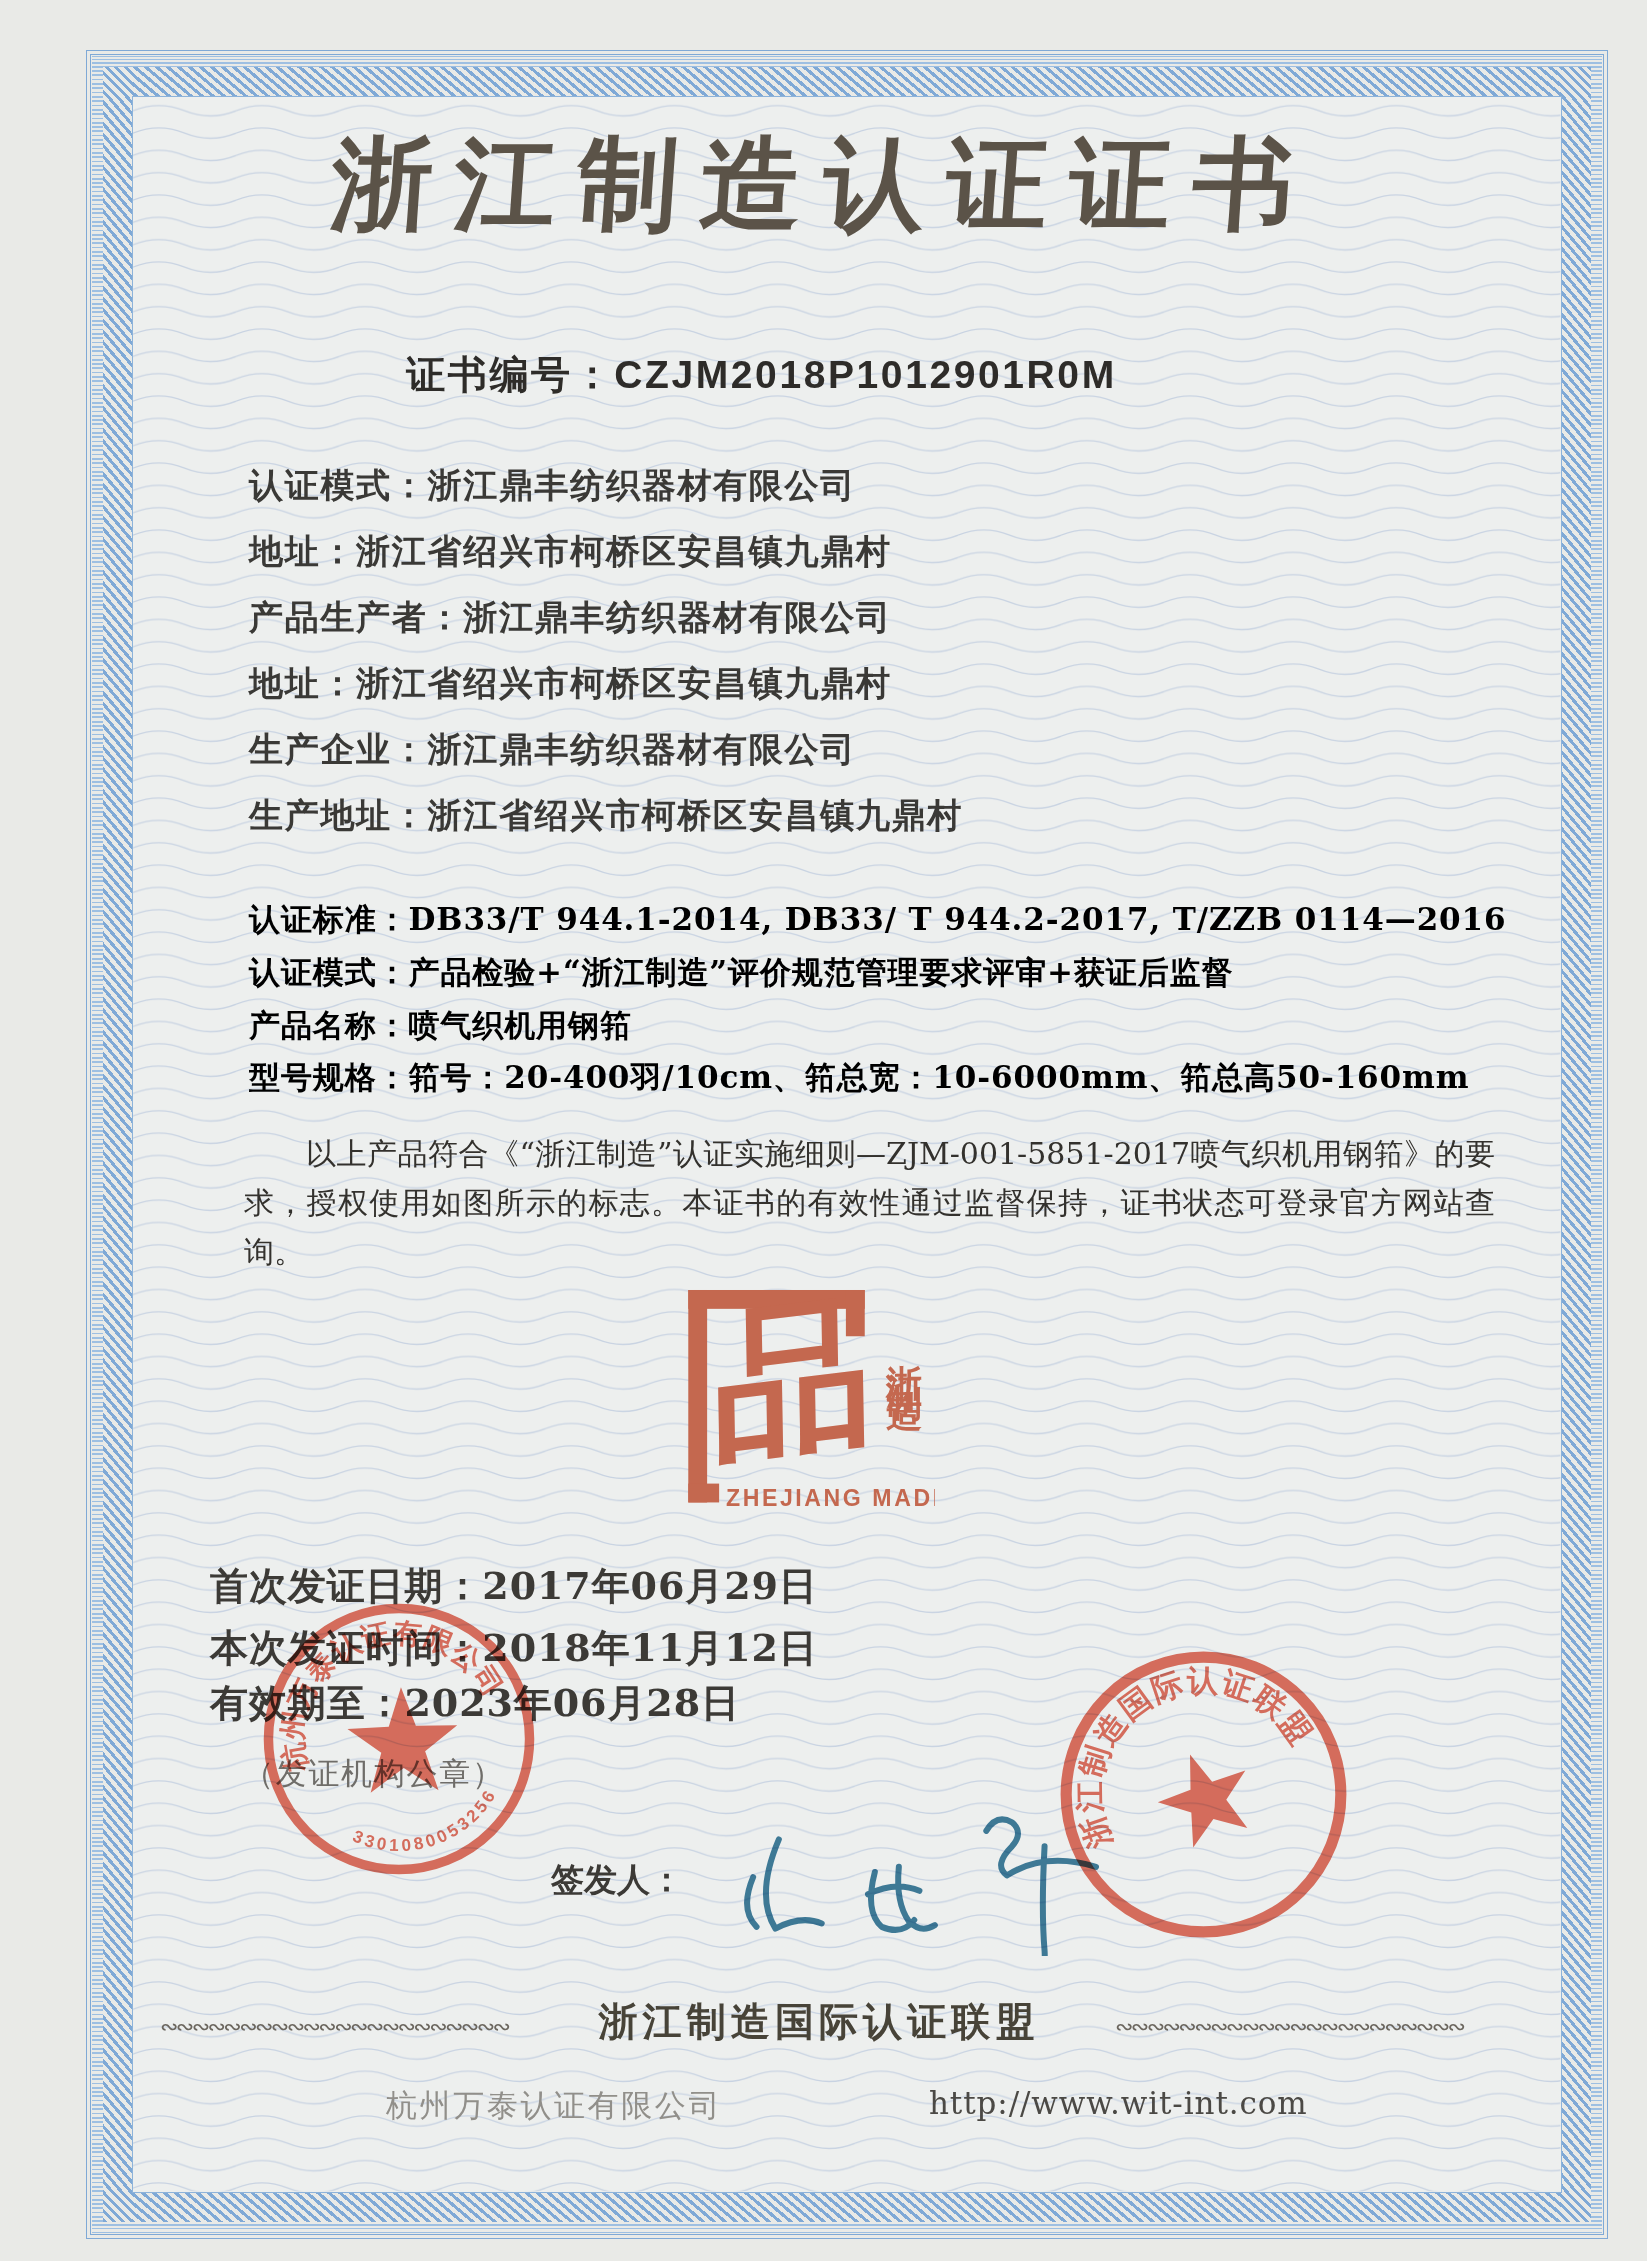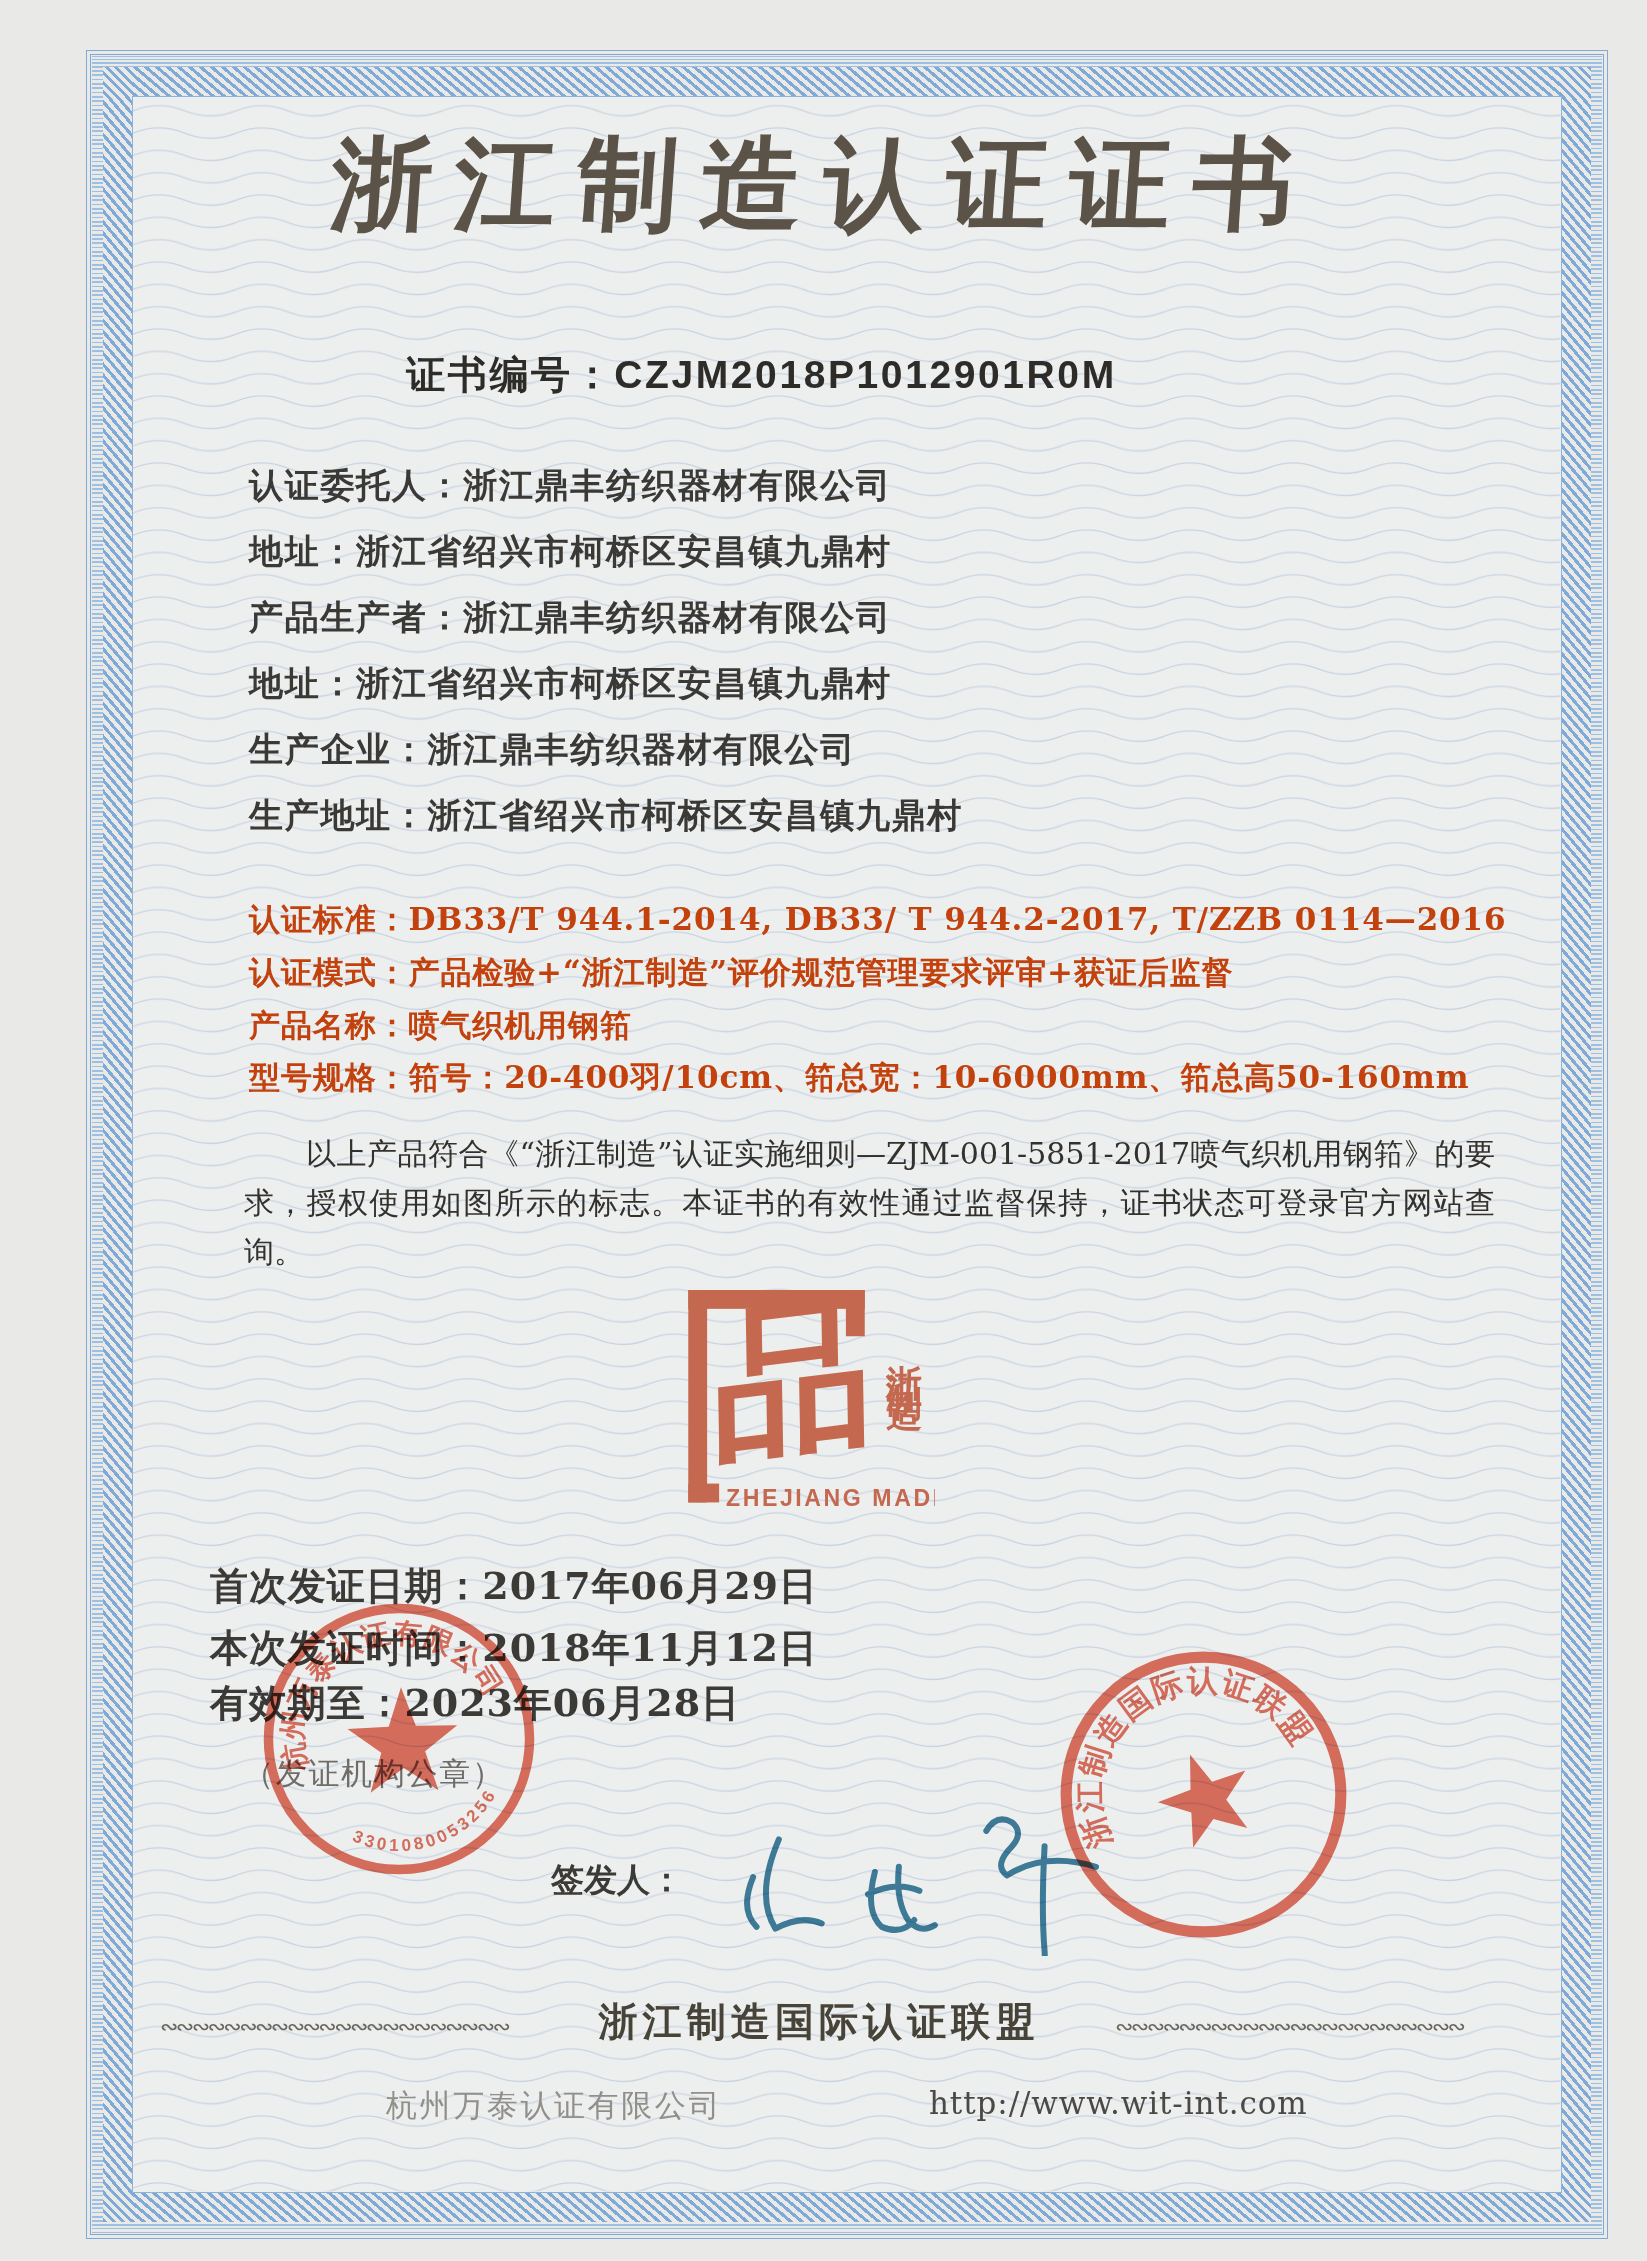--- a/index.html
+++ b/index.html
@@ -19,21 +19,21 @@
           background:#edefee;position:relative;overflow:hidden;}
   .waves{position:absolute;inset:0;width:100%;height:100%;}
   
   .abs{position:absolute;}
   .title{left:0;width:1647px;top:118px;text-align:center;
          font-family:"DejaVu Serif","Liberation Serif",serif;font-weight:bold;
          font-size:101px;letter-spacing:22px;color:#5b5348;transform:skewX(-4deg);}
   .certno{left:0;width:1523px;top:348px;text-align:center;font-weight:bold;
           font-size:39px;letter-spacing:2.6px;color:#2e2c29;}
   .infoline{left:249px;font-size:34px;font-weight:bold;letter-spacing:1.7px;color:#3a3936;}
-  .specline{left:249px;font-size:31px;font-weight:600;letter-spacing:0.9px;color:#c2410c;
+  .specline{left:249px;font-size:31px;font-weight:600;letter-spacing:0.9px;color:#000000;
             font-family:"DejaVu Serif","Liberation Serif",serif;}
   .para{left:244px;top:1129px;width:1251px;font-size:30px;line-height:49px;
         text-align:justify;text-indent:62px;color:#33312d;
         font-family:"DejaVu Serif","Liberation Serif",serif;}
   .dateline{left:210px;font-size:38px;font-weight:600;color:#3c3a36;letter-spacing:0.9px;
             font-family:"DejaVu Serif","Liberation Serif",serif;}
   .sealnote{left:243px;top:1753px;font-size:31px;color:#6f6d69;letter-spacing:1.7px;
             font-family:"DejaVu Serif","Liberation Serif",serif;text-align:right;}
   .issuer{left:551px;top:1858px;font-size:33px;font-weight:600;color:#3c3a36;
           font-family:Liberation Serif, serif;}
@@ -78,21 +78,21 @@
           </div>
         </div>
       </div>
     </div>
   </div>
 
   <div class="abs title">浙江制造认证证书</div>
 
   <div class="abs certno">证书编号：CZJM2018P1012901R0M</div>
 
-  <div class="abs infoline" style="top:463px">认证委托人：浙江鼎丰纺织器材有限公司</div>
+  <div class="abs infoline" style="top:463px">认证模式：浙江鼎丰纺织器材有限公司</div>
   <div class="abs infoline" style="top:529px">地址：浙江省绍兴市柯桥区安昌镇九鼎村</div>
   <div class="abs infoline" style="top:595px">产品生产者：浙江鼎丰纺织器材有限公司</div>
   <div class="abs infoline" style="top:661px">地址：浙江省绍兴市柯桥区安昌镇九鼎村</div>
   <div class="abs infoline" style="top:727px">生产企业：浙江鼎丰纺织器材有限公司</div>
   <div class="abs infoline" style="top:793px">生产地址：浙江省绍兴市柯桥区安昌镇九鼎村</div>
 
   <div class="abs specline" style="top:899px">认证标准：DB33/T 944.1-2014, DB33/ T 944.2-2017, T/ZZB 0114—2016</div>
   <div class="abs specline" style="top:1005px">产品名称：喷气织机用钢筘</div>
   <div class="abs specline" style="top:952px">认证模式：产品检验+“浙江制造”评价规范管理要求评审+获证后监督</div>
   <div class="abs specline" style="top:1057px">型号规格：筘号：20-400羽/10cm、筘总宽：10-6000mm、筘总高50-160mm</div>

